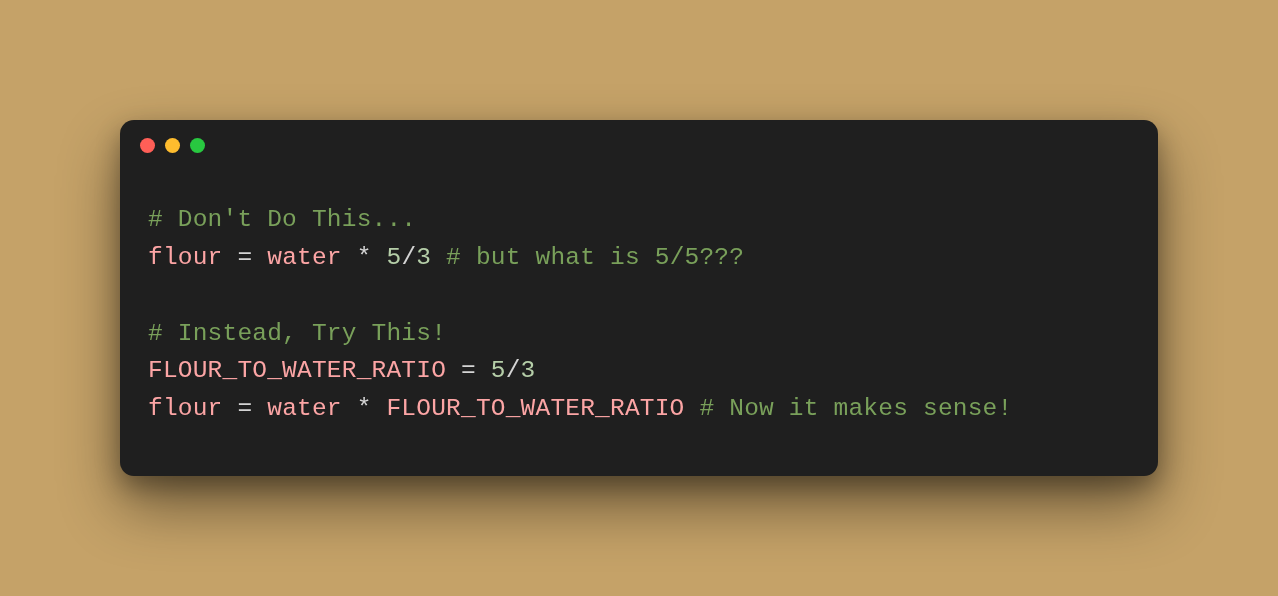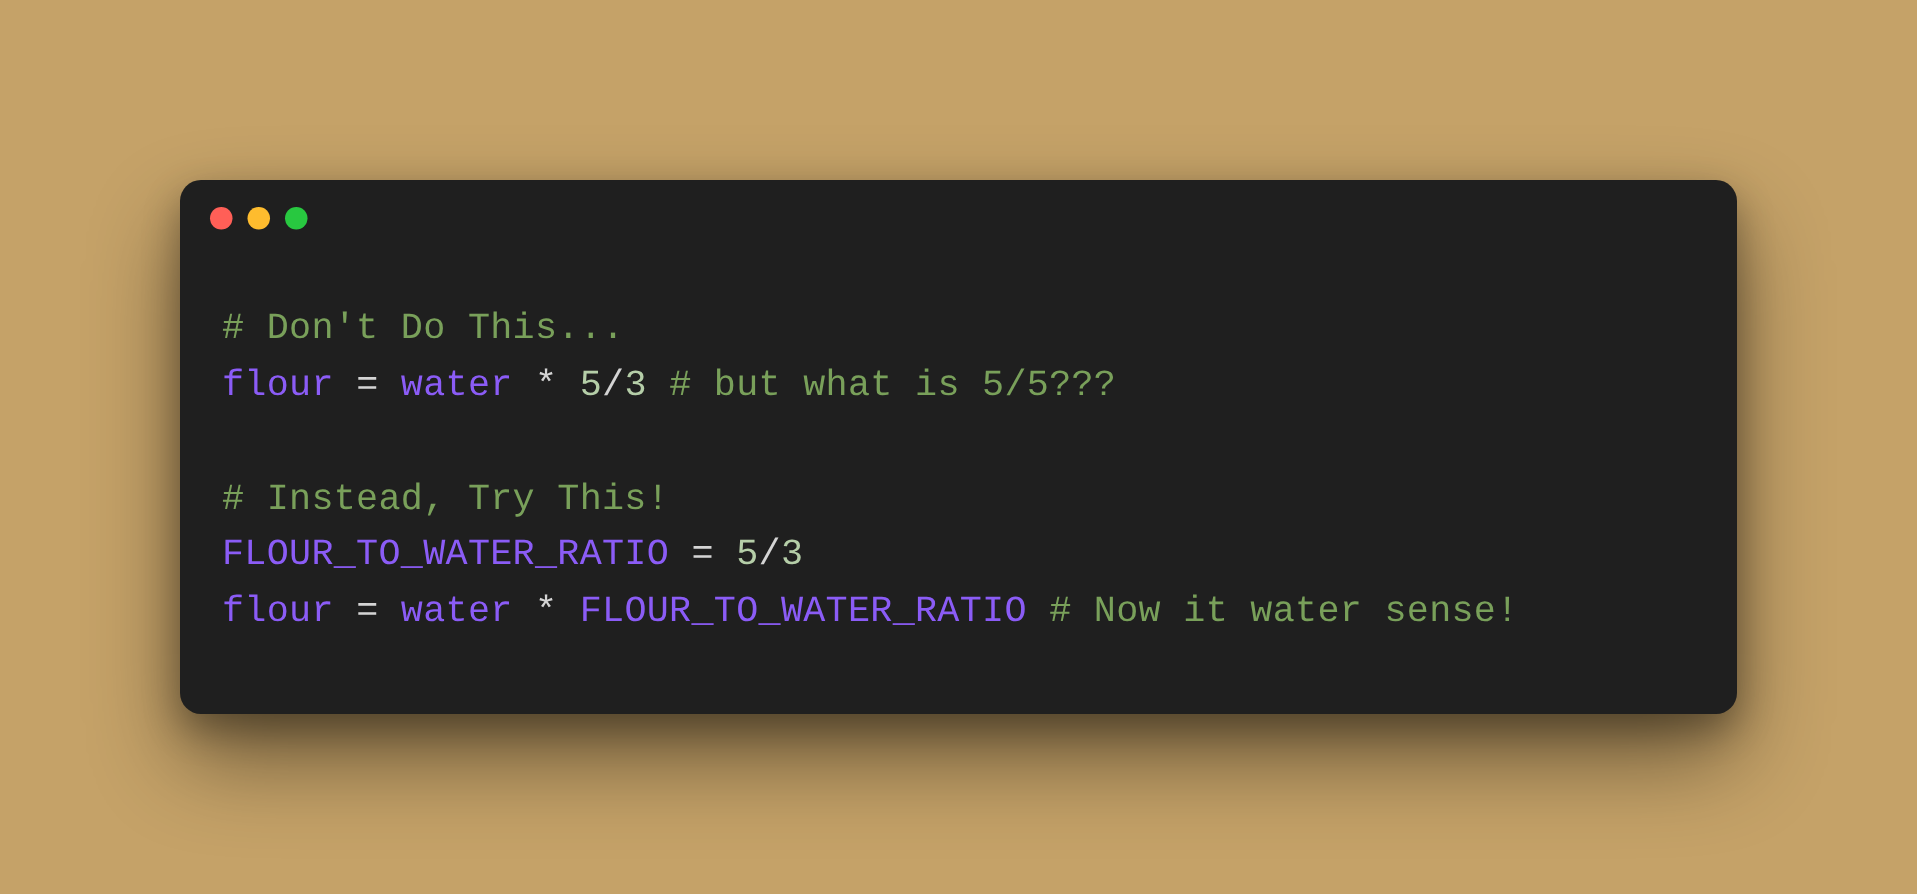--- a/index.html
+++ b/index.html
@@ -40,32 +40,32 @@
     .tl-max { background: #28c840; }
     .code-area {
       padding: 48px 28px 48px 28px;
       font-size: 24.5px;
       line-height: 1.55;
       white-space: pre;
       color: #d4d4d4;
       letter-spacing: 0.2px;
     }
     .comment { color: #79a05a; }
-    .var { color: #8b5cf6; }
+    .var { color: #fca5a5; }
     .op { color: #d4d4d4; }
     .num { color: #b5cea8; }
   </style>
 </head>
 <body>
 
 <div class="window">
   <div class="titlebar">
     <div class="traffic-light tl-close"></div>
     <div class="traffic-light tl-min"></div>
     <div class="traffic-light tl-max"></div>
   </div>
   <div class="code-area"><span class="comment"># Don't Do This...</span>
 <span class="var">flour</span><span class="op"> = </span><span class="var">water</span><span class="op"> * </span><span class="num">5</span><span class="op">/</span><span class="num">3</span><span> </span><span class="comment"># but what is 5/5???</span>
 
 <span class="comment"># Instead, Try This!</span>
 <span class="var">FLOUR_TO_WATER_RATIO</span><span class="op"> = </span><span class="num">5</span><span class="op">/</span><span class="num">3</span>
-<span class="var">flour</span><span class="op"> = </span><span class="var">water</span><span class="op"> * </span><span class="var">FLOUR_TO_WATER_RATIO</span><span> </span><span class="comment"># Now it water sense!</span></div>
+<span class="var">flour</span><span class="op"> = </span><span class="var">water</span><span class="op"> * </span><span class="var">FLOUR_TO_WATER_RATIO</span><span> </span><span class="comment"># Now it makes sense!</span></div>
 </div>
 
 </body></html>

